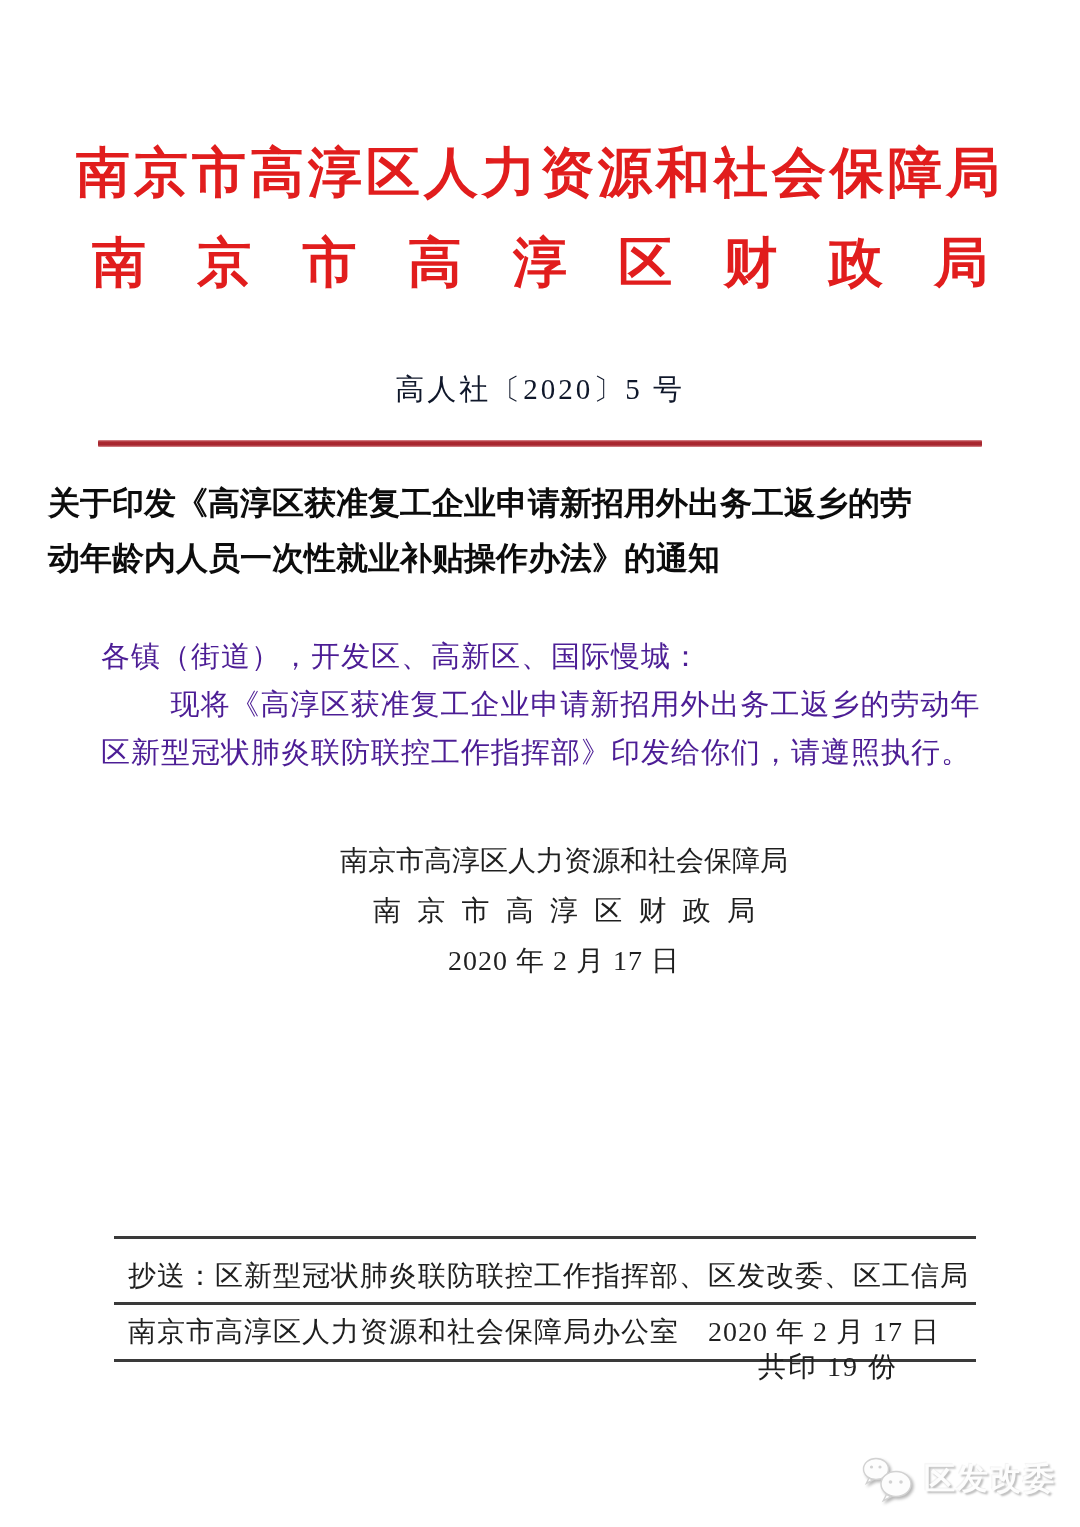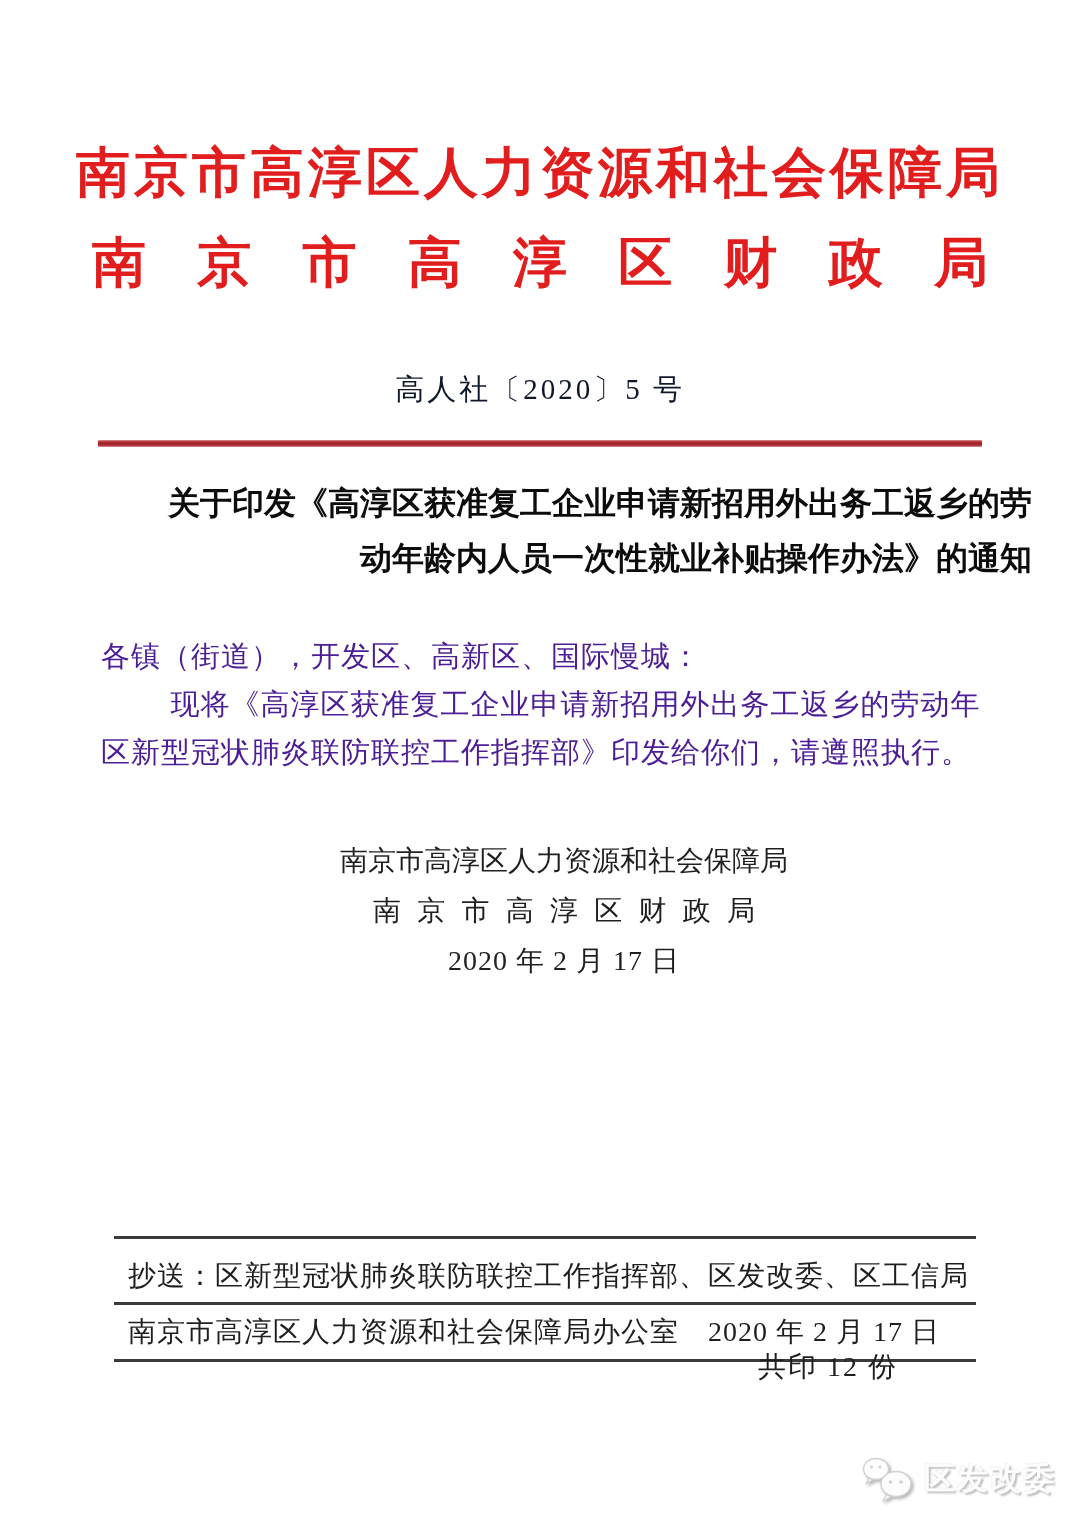--- a/index.html
+++ b/index.html
@@ -40,21 +40,21 @@
   
   .red-rule{
     position:absolute;top:440px;left:98px;width:884px;height:7px;
     background:linear-gradient(#dc9297 0%,#ab2830 28%,#a5262e 72%,#dc9297 100%);
     border-radius:1px;
   }
 
   
   .doc-title{
     position:absolute;top:476px;left:48px;right:48px;
-    text-align:right;
+    text-align:left;
     font-size:32px;font-weight:700;color:#0c0c0c;
     line-height:55px;letter-spacing:0px;
   }
 
   
   .doc-body{
     position:absolute;top:632px;left:101px;right:92px;
     font-size:29px;line-height:48px;letter-spacing:1px;color:#4c1d95;
   }
   .doc-body .indent{ text-indent:2.4em; }
@@ -158,21 +158,21 @@
   </div>
 
   <div class="footer-table">
     <div class="ft-row-cc">抄送：区新型冠状肺炎联防联控工作指挥部、区发改委、区工信局</div>
     <div class="ft-row-office">
       <span>南京市高淳区人力资源和社会保障局办公室</span>
       <span>2020 年 2 月 17 日</span>
     </div>
   </div>
 
-  <div class="copies-line">共印 12 份</div>
+  <div class="copies-line">共印 19 份</div>
 
   <div class="watermark">
     <svg class="wm-icon" width="56" height="48" viewBox="0 0 56 48">
       <g fill="#fdfdfd" stroke="#d2d2d2" stroke-width="1.4">
         <ellipse cx="15" cy="14" rx="12.5" ry="10.5"></ellipse>
         <path d="M8 23 l-2.6 5.4 6.2 -3.2 z"></path>
         <ellipse cx="35" cy="29" rx="15" ry="12.5"></ellipse>
         <path d="M25.5 39.5 l-3.2 6.2 7.6 -3.8 z"></path>
       </g>
       <g fill="#d2d2d2" stroke="none">

